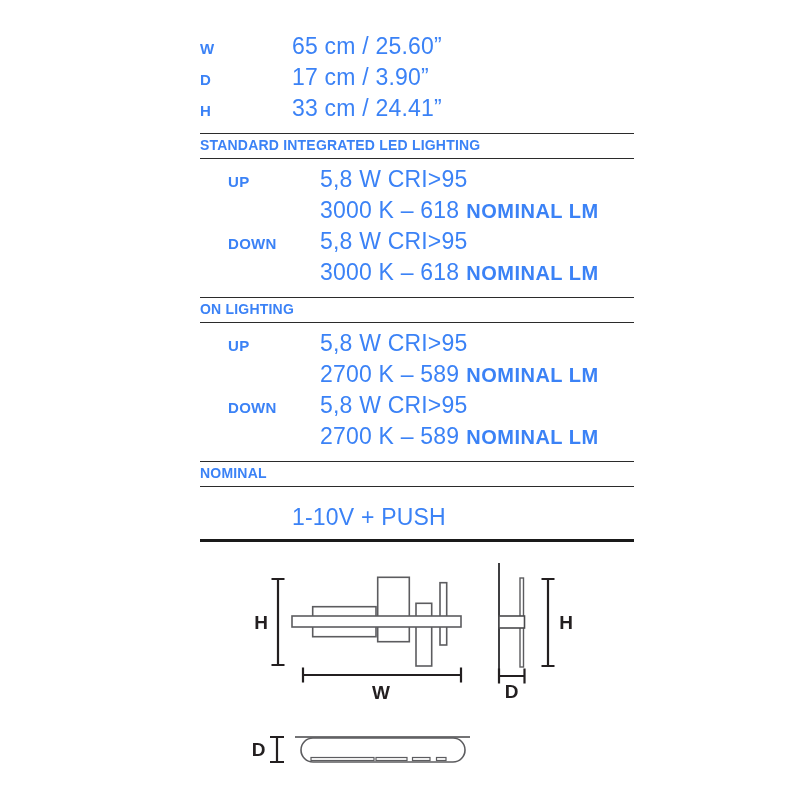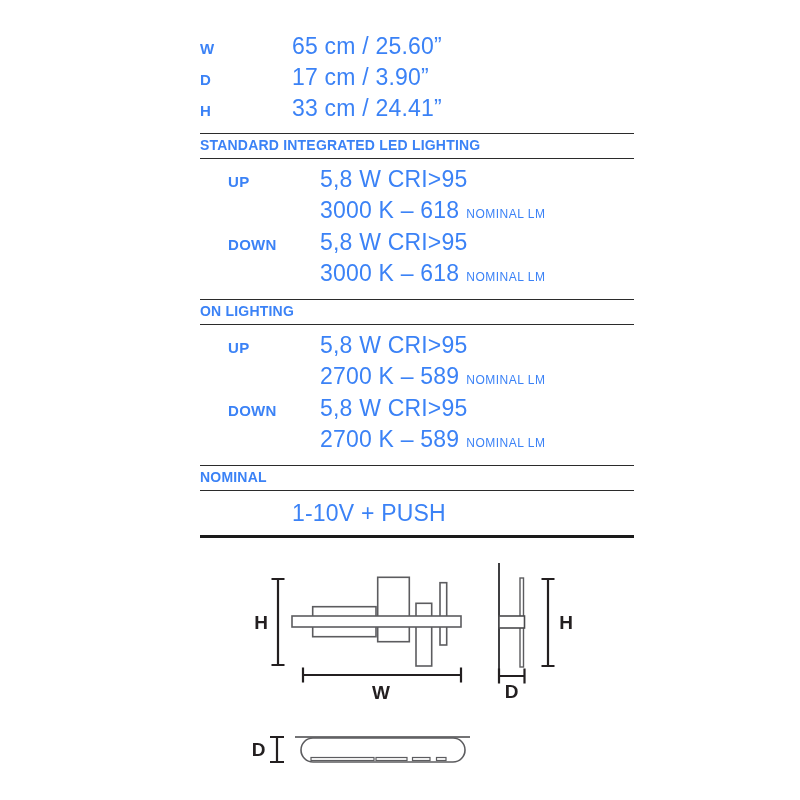--- a/index.html
+++ b/index.html
@@ -17,23 +17,23 @@
   }
   .big { font-size:23px; font-weight:400; letter-spacing:0.2px; }
 
   .section-header {
     border-top:1.5px solid #2b2b2b; border-bottom:1.5px solid #2b2b2b;
     margin-top:8px; padding:3px 0 4px; font-size:14px; font-weight:700;
     letter-spacing:0.2px; line-height:17px;
   }
   .led-rows { margin-top:6px; }
   .led-row { line-height:28px; white-space:nowrap;margin-left:28px; }
-  .suffix { font-size:12px; font-weight:400; letter-spacing:0.5px; margin-left:7px; }
+  .suffix { font-size:20px; font-weight:700; letter-spacing:0.5px; margin-left:7px; }
 
-  .dimmable-row { margin-top:7px; line-height:31px; padding-left:92px; }
+  .dimmable-row { margin-top:15px; line-height:31px; padding-left:92px; }
   .thick-rule { margin-top:4px; height:3px; background:#1a1a1a; }
 
   .drawing { position:absolute; }
   .dw-front  { left:240px; top:570px; }
   .dw-side   { left:492px; top:560px; }
   .dw-bottom { left:240px; top:723px; }
 
   svg text {
     font-family:"Liberation Sans", sans-serif; font-size:19px; font-weight:700;
     fill:#231f20;

